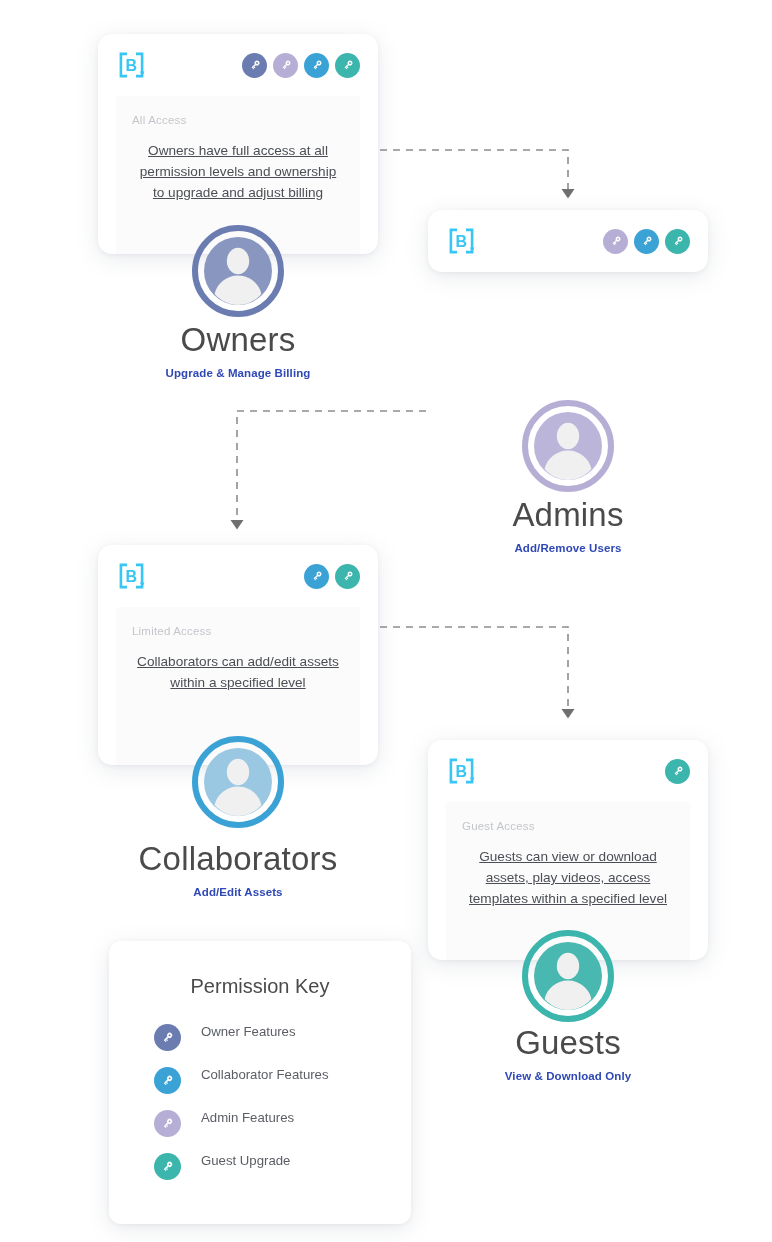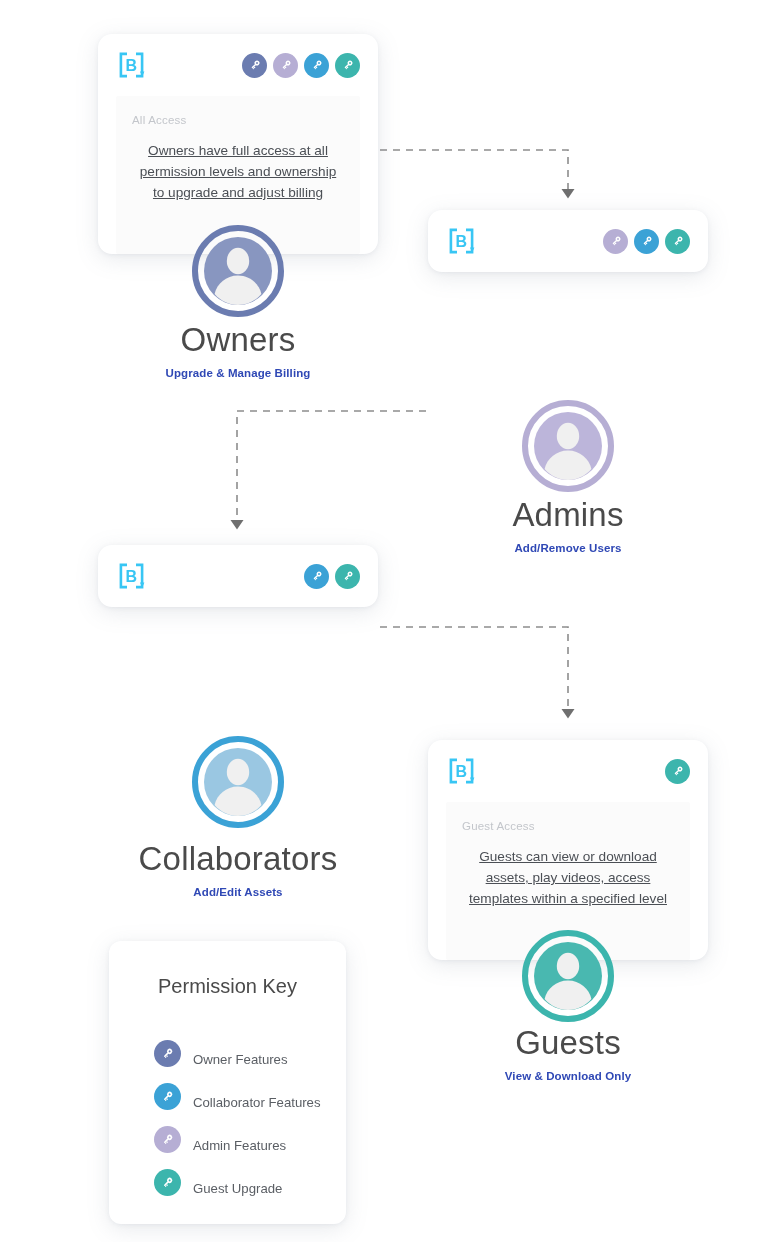--- a/index.html
+++ b/index.html
@@ -113,39 +113,39 @@
     font-size: 11.5px;
     font-weight: 700;
     color: #2f48b5;
     letter-spacing: .1px;
   }
 
   
   #legend-card {
     position: absolute;
     left: 109px; top: 941px;
-    width: 237px; height: 283px;
+    width: 302px; height: 283px;
     background: #ffffff;
     border-radius: 12px;
     box-shadow: 0 5px 22px rgba(120,130,150,0.17),
                 0 1px 4px rgba(120,130,150,0.10);
     z-index: 3;
     padding: 34px 0 0 0;
   }
   #legend-title {
     text-align: center;
     font-size: 20px;
     color: #4a4a4a;
     font-weight: 400;
     margin-bottom: 26px;
   }
   .legend-item {
     display: flex;
-    align-items: flex-end;
-    gap: 12px;
+    align-items: flex-start;
+    gap: 20px;
     padding: 0 0 0 45px;
     height: 43px;
   }
   .legend-badge {
     width: 27px; height: 27px;
     border-radius: 50%;
     display: flex; align-items: center; justify-content: center;
     flex: none;
   }
   .legend-badge svg { width: 15px; height: 15px; display: block; }
@@ -312,20 +312,24 @@
                   <circle cx="16" cy="9.5" r="5.6" fill="#ffffff"></circle>
                   <circle cx="16" cy="9.5" r="2.1" fill="currentColor"></circle>
                   <rect x="14.3" y="13.5" width="3.4" height="12.2" rx="1.5" fill="#ffffff"></rect>
                   <rect x="17.7" y="19.2" width="3.3" height="2.9" rx="1.2" fill="#ffffff"></rect>
                   <rect x="17.7" y="23.0" width="2.5" height="2.7" rx="1.1" fill="#ffffff"></rect>
                 </g>
               </svg>
             </span>
           </div>
         </div>
+        <div class="panel">
+          <div class="panel-kicker">Limited Access</div>
+          <div class="panel-body">Collaborators can add/edit assets within a specified level</div>
+        </div>
       </div>
       <div class="role-card" style="left: 428px; top: 740px;">
         <div class="card-head">
           <span>
             <svg class="brand-logo" viewBox="0 0 27 28" aria-hidden="true">
               <path d="M1.6 1.6 H9 V4.2 H4.2 V23.8 H9 V26.4 H1.6 Z" fill="#38c6f4"></path>
               <path d="M18.0 1.6 H25.4 V26.4 H18.0 V23.8 H22.8 V4.2 H18.0 Z" fill="#38c6f4"></path>
               <text x="13.2" y="19.6" text-anchor="middle" font-family="Liberation Sans, sans-serif" font-size="16" font-weight="700" fill="#38c6f4">B</text>
               <path d="M22.0 20.6 L26.4 20.6 L24.2 25.4 Z" fill="#38c6f4"></path>
             </svg>

